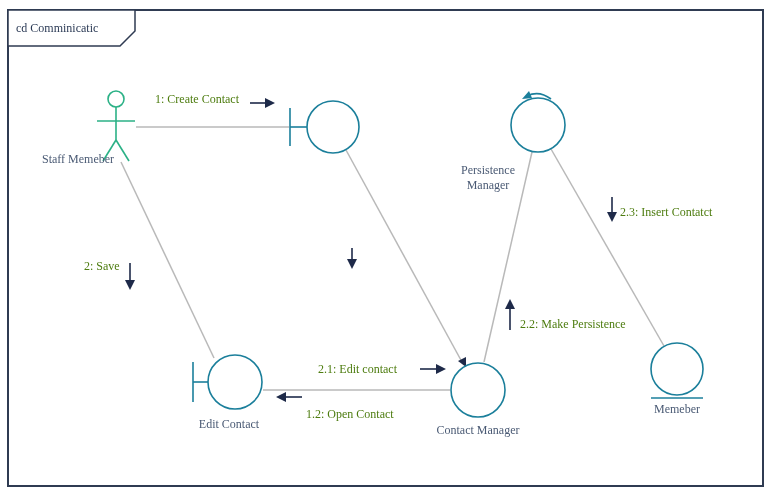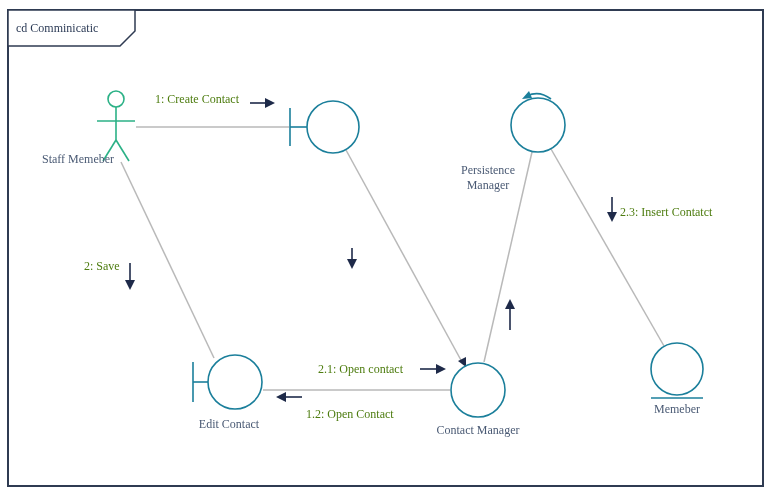--- a/index.html
+++ b/index.html
@@ -114,17 +114,18 @@
   <div class="lbl tab-title">cd Comminicatic</div>
 
   <div class="lbl node-label" style="left:38px;top:152px;width:80px;">Staff Memeber</div>
   <div class="lbl node-label" style="left:448px;top:163px;width:80px;">Persistence Manager</div>
   <div class="lbl node-label" style="left:179px;top:417px;width:100px;">Edit Contact</div>
   <div class="lbl node-label" style="left:418px;top:423px;width:120px;">Contact Manager</div>
   <div class="lbl node-label" style="left:637px;top:402px;width:80px;">Memeber</div>
 
   <div class="lbl msg" style="left:155px;top:92px;">1: Create Contact</div>
   <div class="lbl msg" style="left:84px;top:259px;">2: Save</div>
-  <div class="lbl msg" style="left:318px;top:362px;">2.1: Open contact</div>
+  <div class="lbl msg" style="left:318px;top:362px;">2.1: Edit contact</div>
   <div class="lbl msg" style="left:306px;top:390px;margin-top:17px;">1.2: Open Contact</div>
+  <div class="lbl msg" style="left:520px;top:317px;">2.2: Make Persistence</div>
   <div class="lbl msg" style="left:620px;top:205px;">2.3: Insert Contatct</div>
 
 </div>
 
 </body></html>

